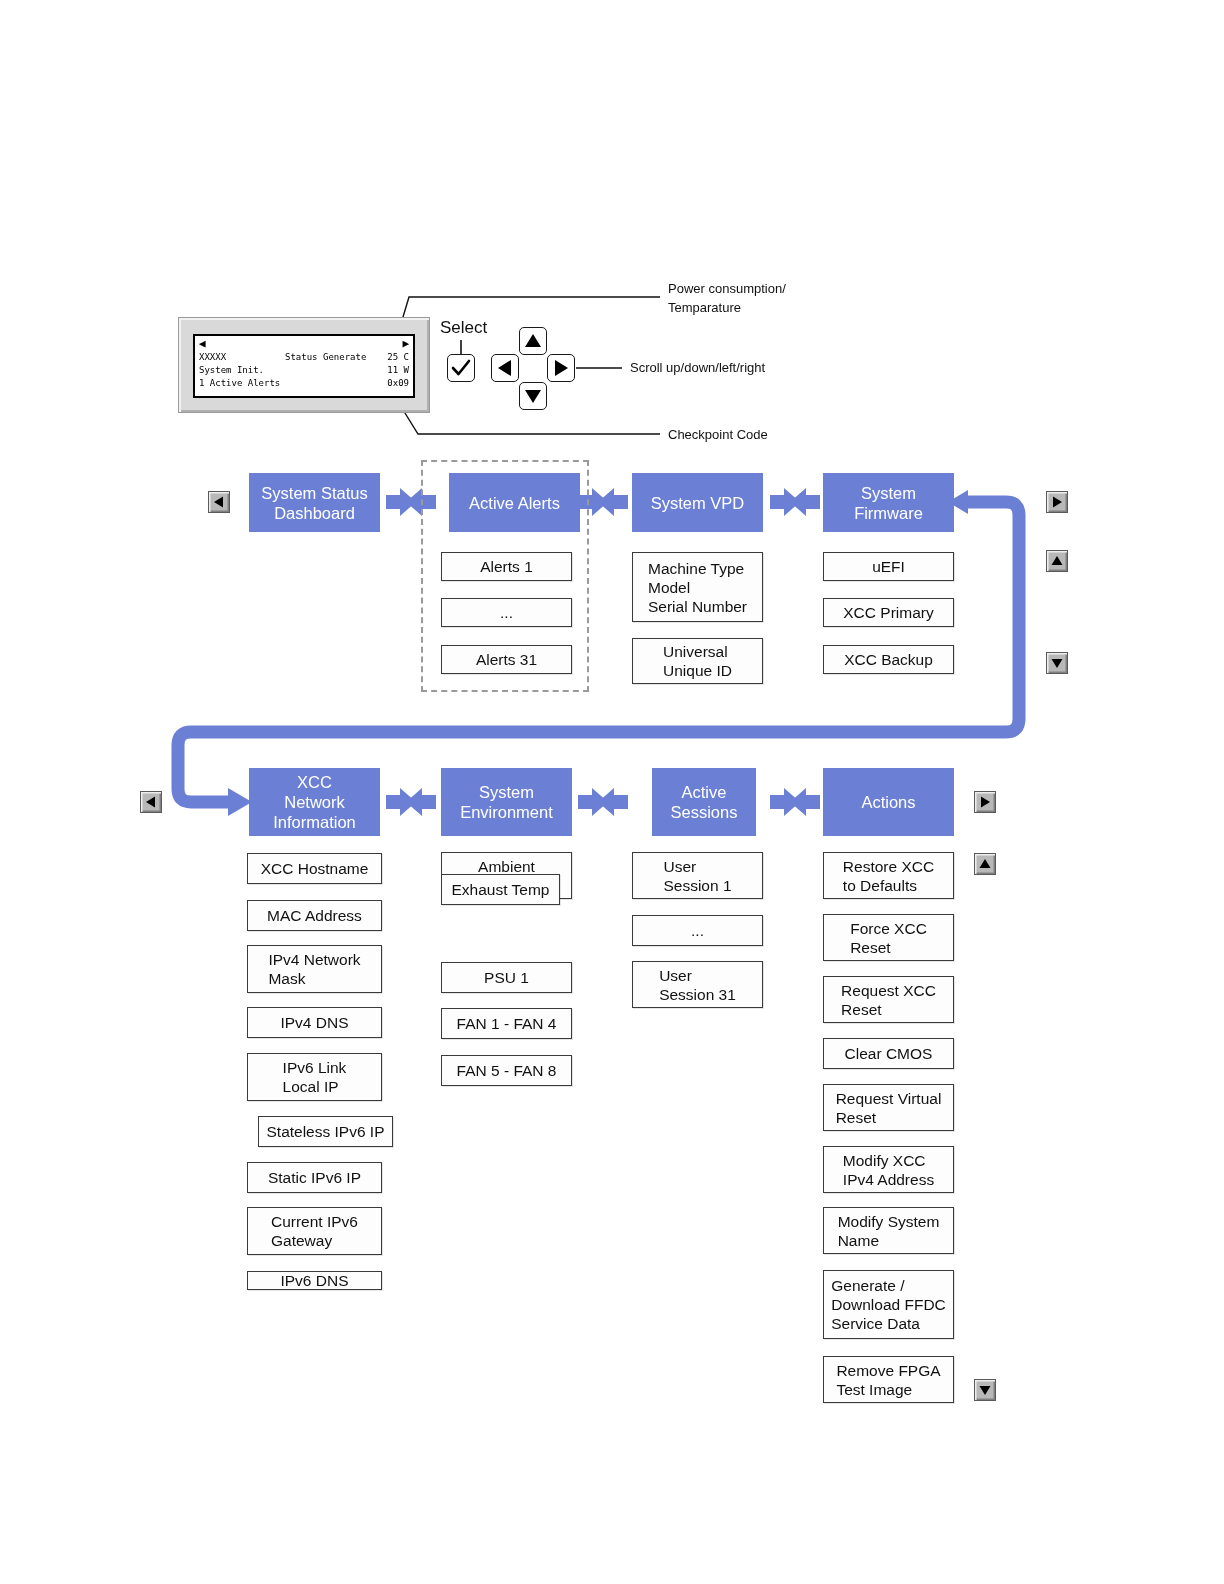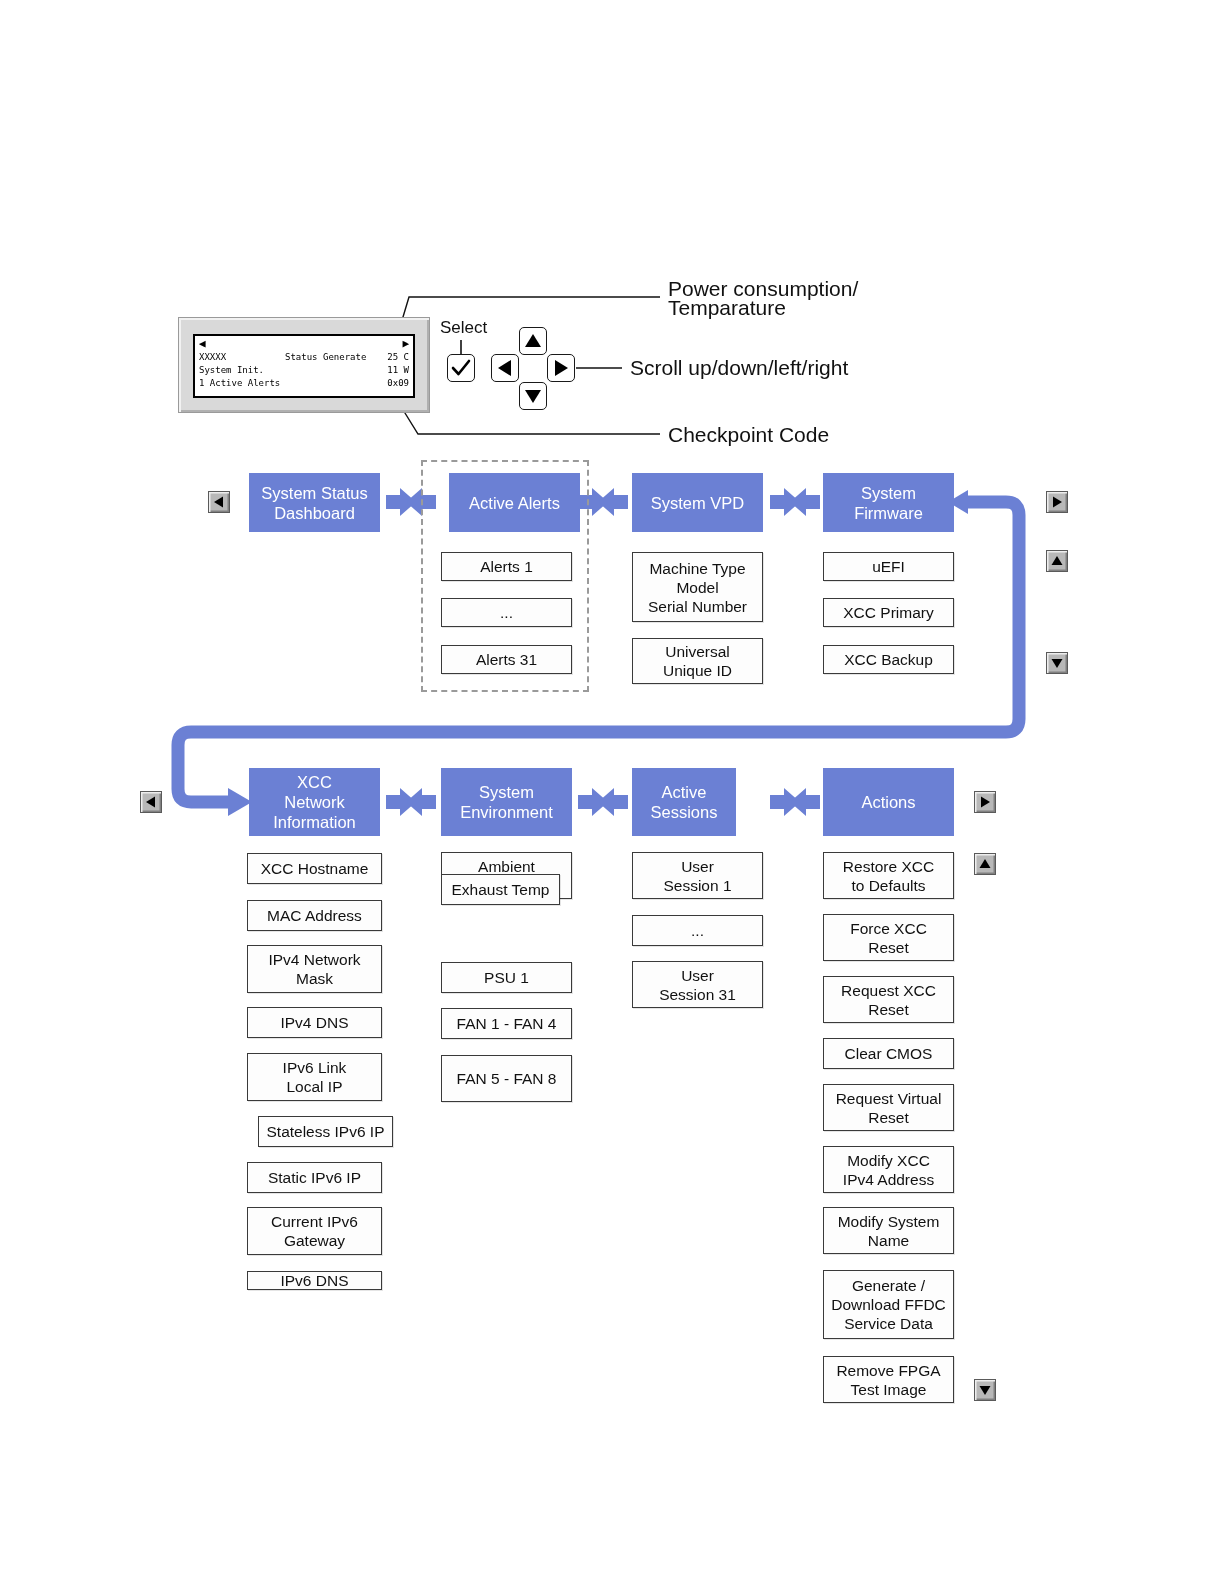--- a/index.html
+++ b/index.html
@@ -75,21 +75,21 @@
     position: absolute;
     left: 440px;
     top: 318px;
     font-size: 17px;
     color: #111;
   }
 
   
   .callout {
     position: absolute;
-    font-size: 21px;
+    font-size: 13px;
     line-height: 19px;
     color: #111;
     white-space: pre-line;
   }
 
   
   .navbtn {
     position: absolute;
     width: 22px;
     height: 22px;
@@ -117,21 +117,20 @@
 
   
   .item {
     position: absolute;
     background: #fdfdfd;
     border: 1.3px solid #3a3a3a;
     color: #111;
     display: flex;
     align-items: center;
     justify-content: center;
-    text-align: center;
     font-size: 15.5px;
     line-height: 19px;
     white-space: pre-line;
     box-sizing: border-box;
     box-shadow: 1px 1px 0 rgba(0,0,0,0.10);
   }
 
   
   .dashgroup {
     position: absolute;
@@ -338,23 +337,23 @@
 Gateway</div>
   <div class="item" style="left:247px; top:1271px; width:135px; height:19px;">IPv6 DNS</div>
 
   <div class="bluebox" style="left:441px; top:768px; width:131px; height:68px;">System
 Environment</div>
   <div class="item" style="left:441px; top:852px; width:131px; height:47px;">Ambient
 Temp</div>
   <div class="item" style="left:441px; top:874px; width:119px; height:31px;">Exhaust Temp</div>
   <div class="item" style="left:441px; top:962px; width:131px; height:31px;">PSU 1</div>
   <div class="item" style="left:441px; top:1008px; width:131px; height:31px;">FAN 1 - FAN 4</div>
-  <div class="item" style="left:441px; top:1055px; width:131px; height:47px;">FAN 5 - FAN 8</div>
-
-  <div class="bluebox" style="left:632px; top:768px; width:104px; height:68px;">Active
+  <div class="item" style="left:441px; top:1055px; width:131px; height:31px;">FAN 5 - FAN 8</div>
+
+  <div class="bluebox" style="left:652px; top:768px; width:104px; height:68px;">Active
 Sessions</div>
   <div class="item" style="left:632px; top:852px; width:131px; height:47px;">User
 Session 1</div>
   <div class="item" style="left:632px; top:915px; width:131px; height:31px;">...</div>
   <div class="item" style="left:632px; top:961px; width:131px; height:47px;">User
 Session 31</div>
 
   <div class="bluebox" style="left:823px; top:768px; width:131px; height:68px;">Actions</div>
   <div class="item" style="left:823px; top:852px; width:131px; height:47px;">Restore XCC
 to Defaults</div>

